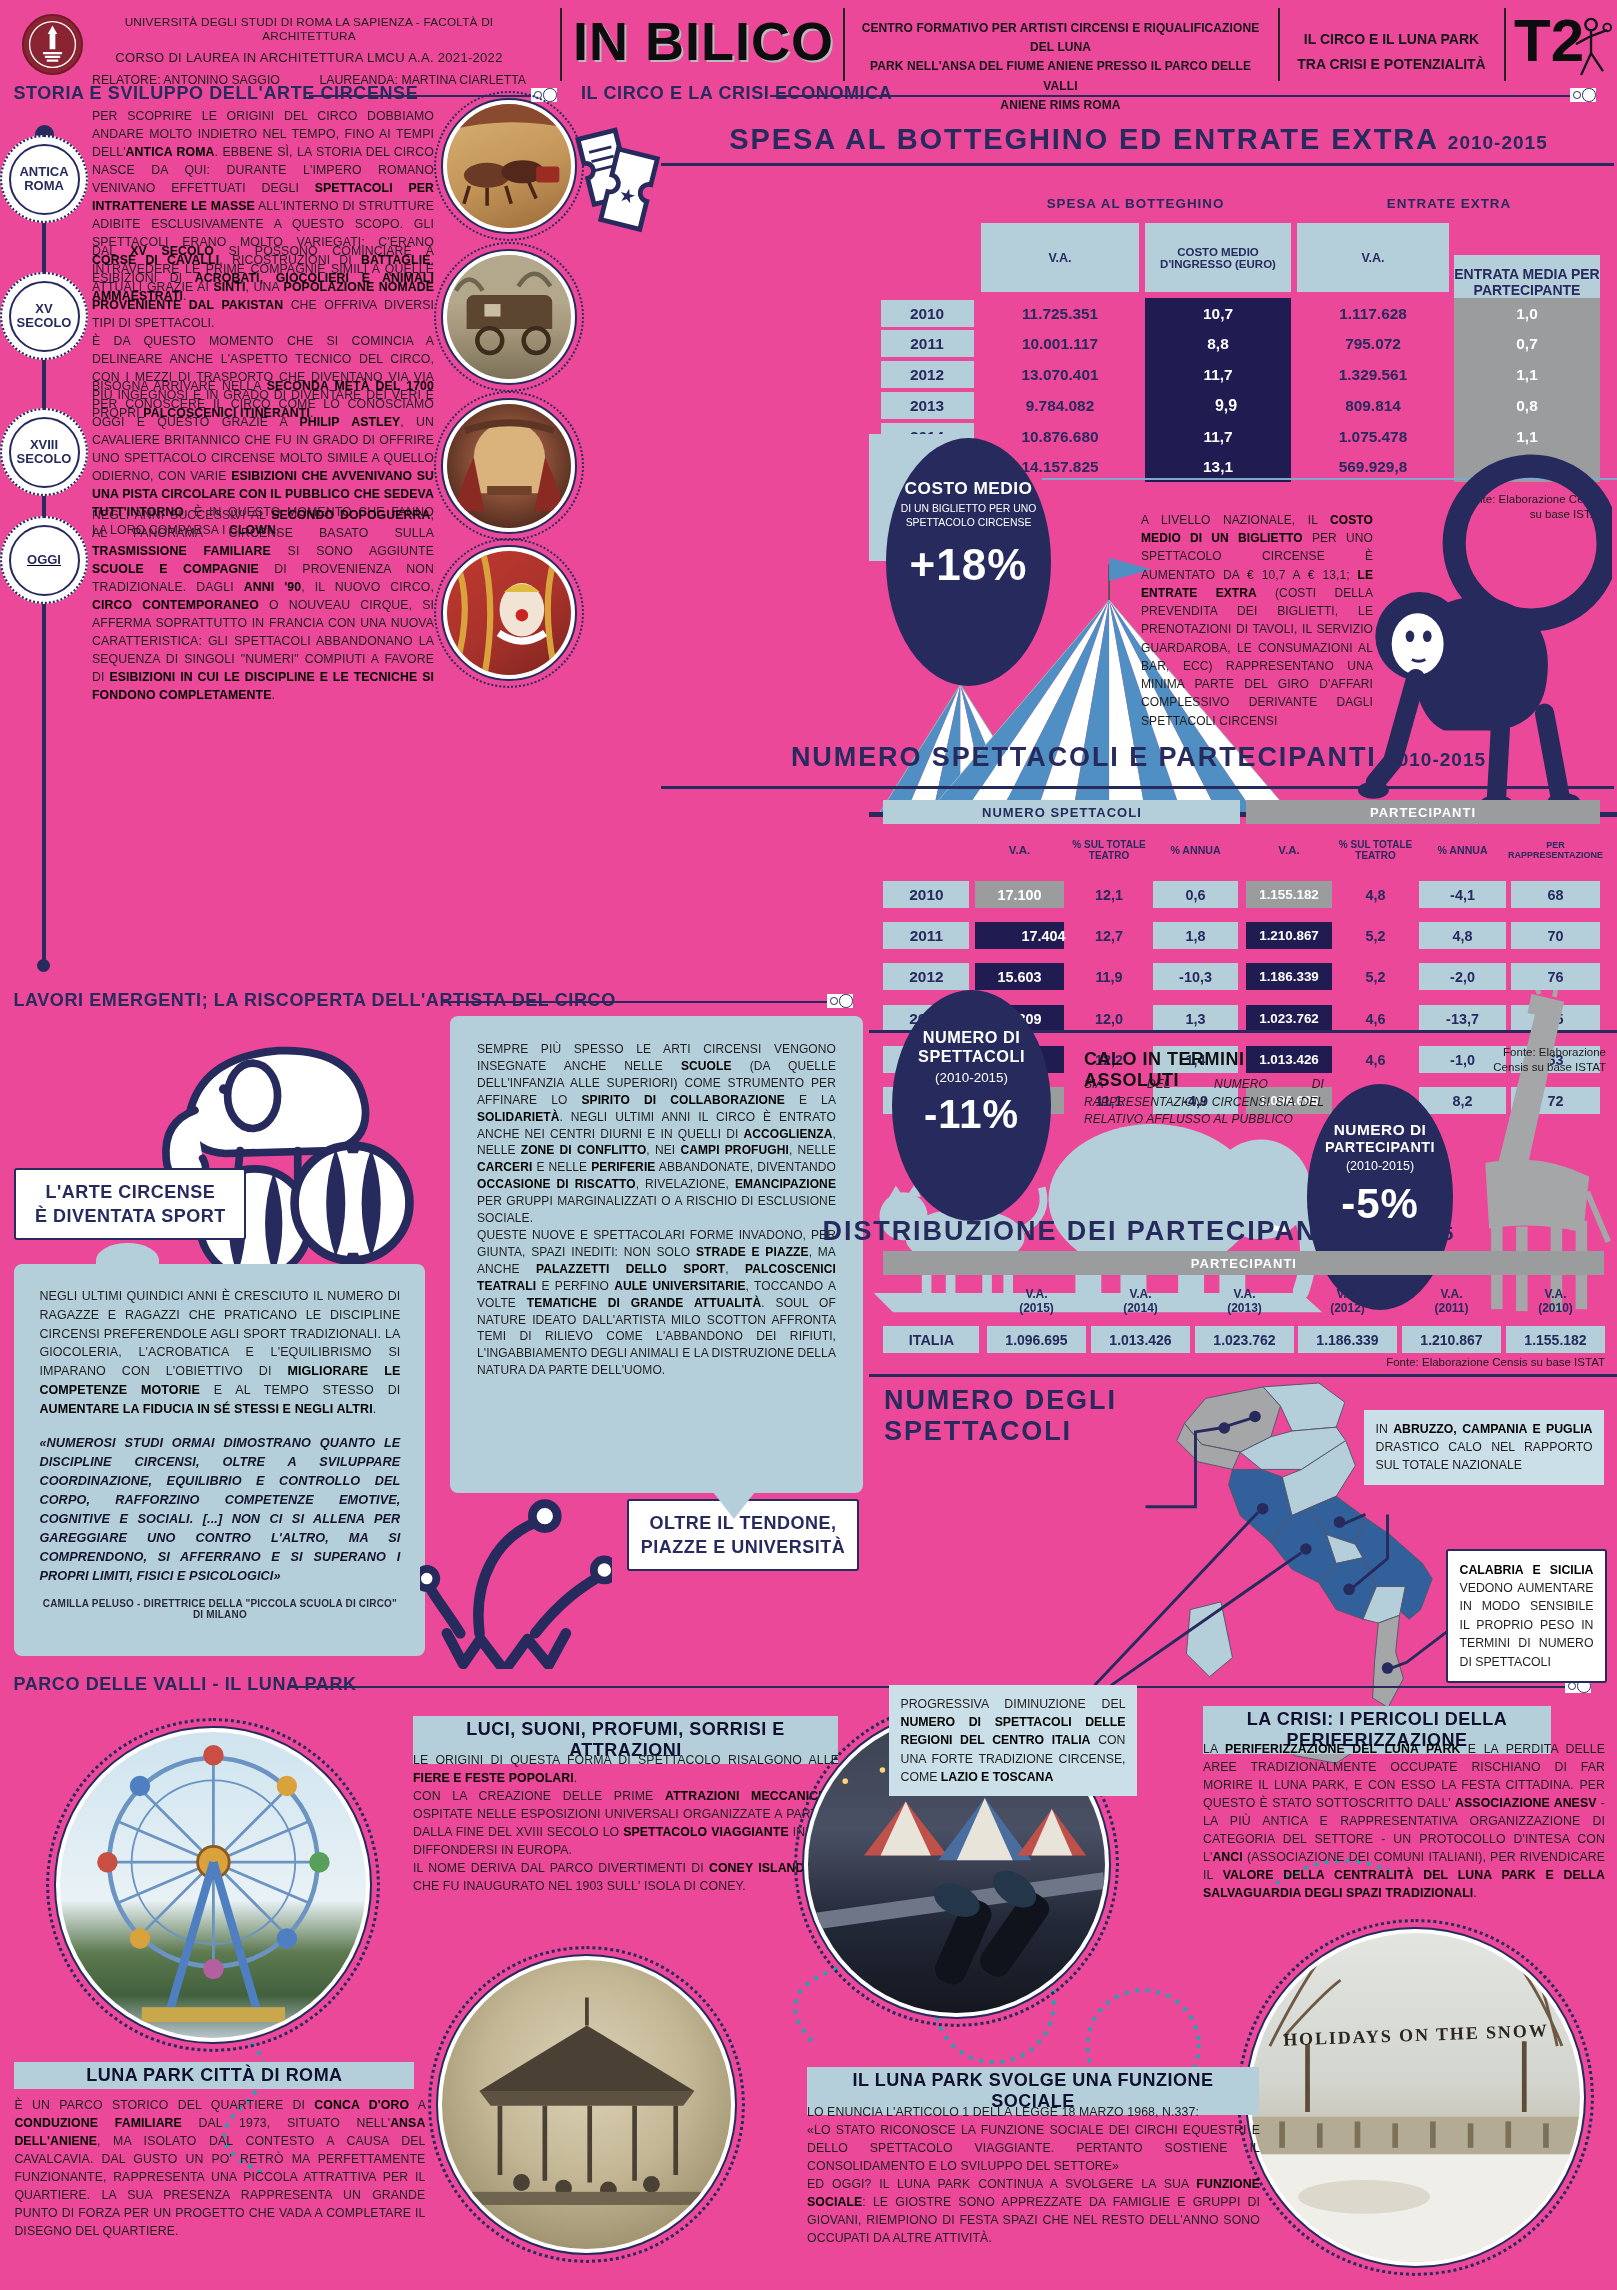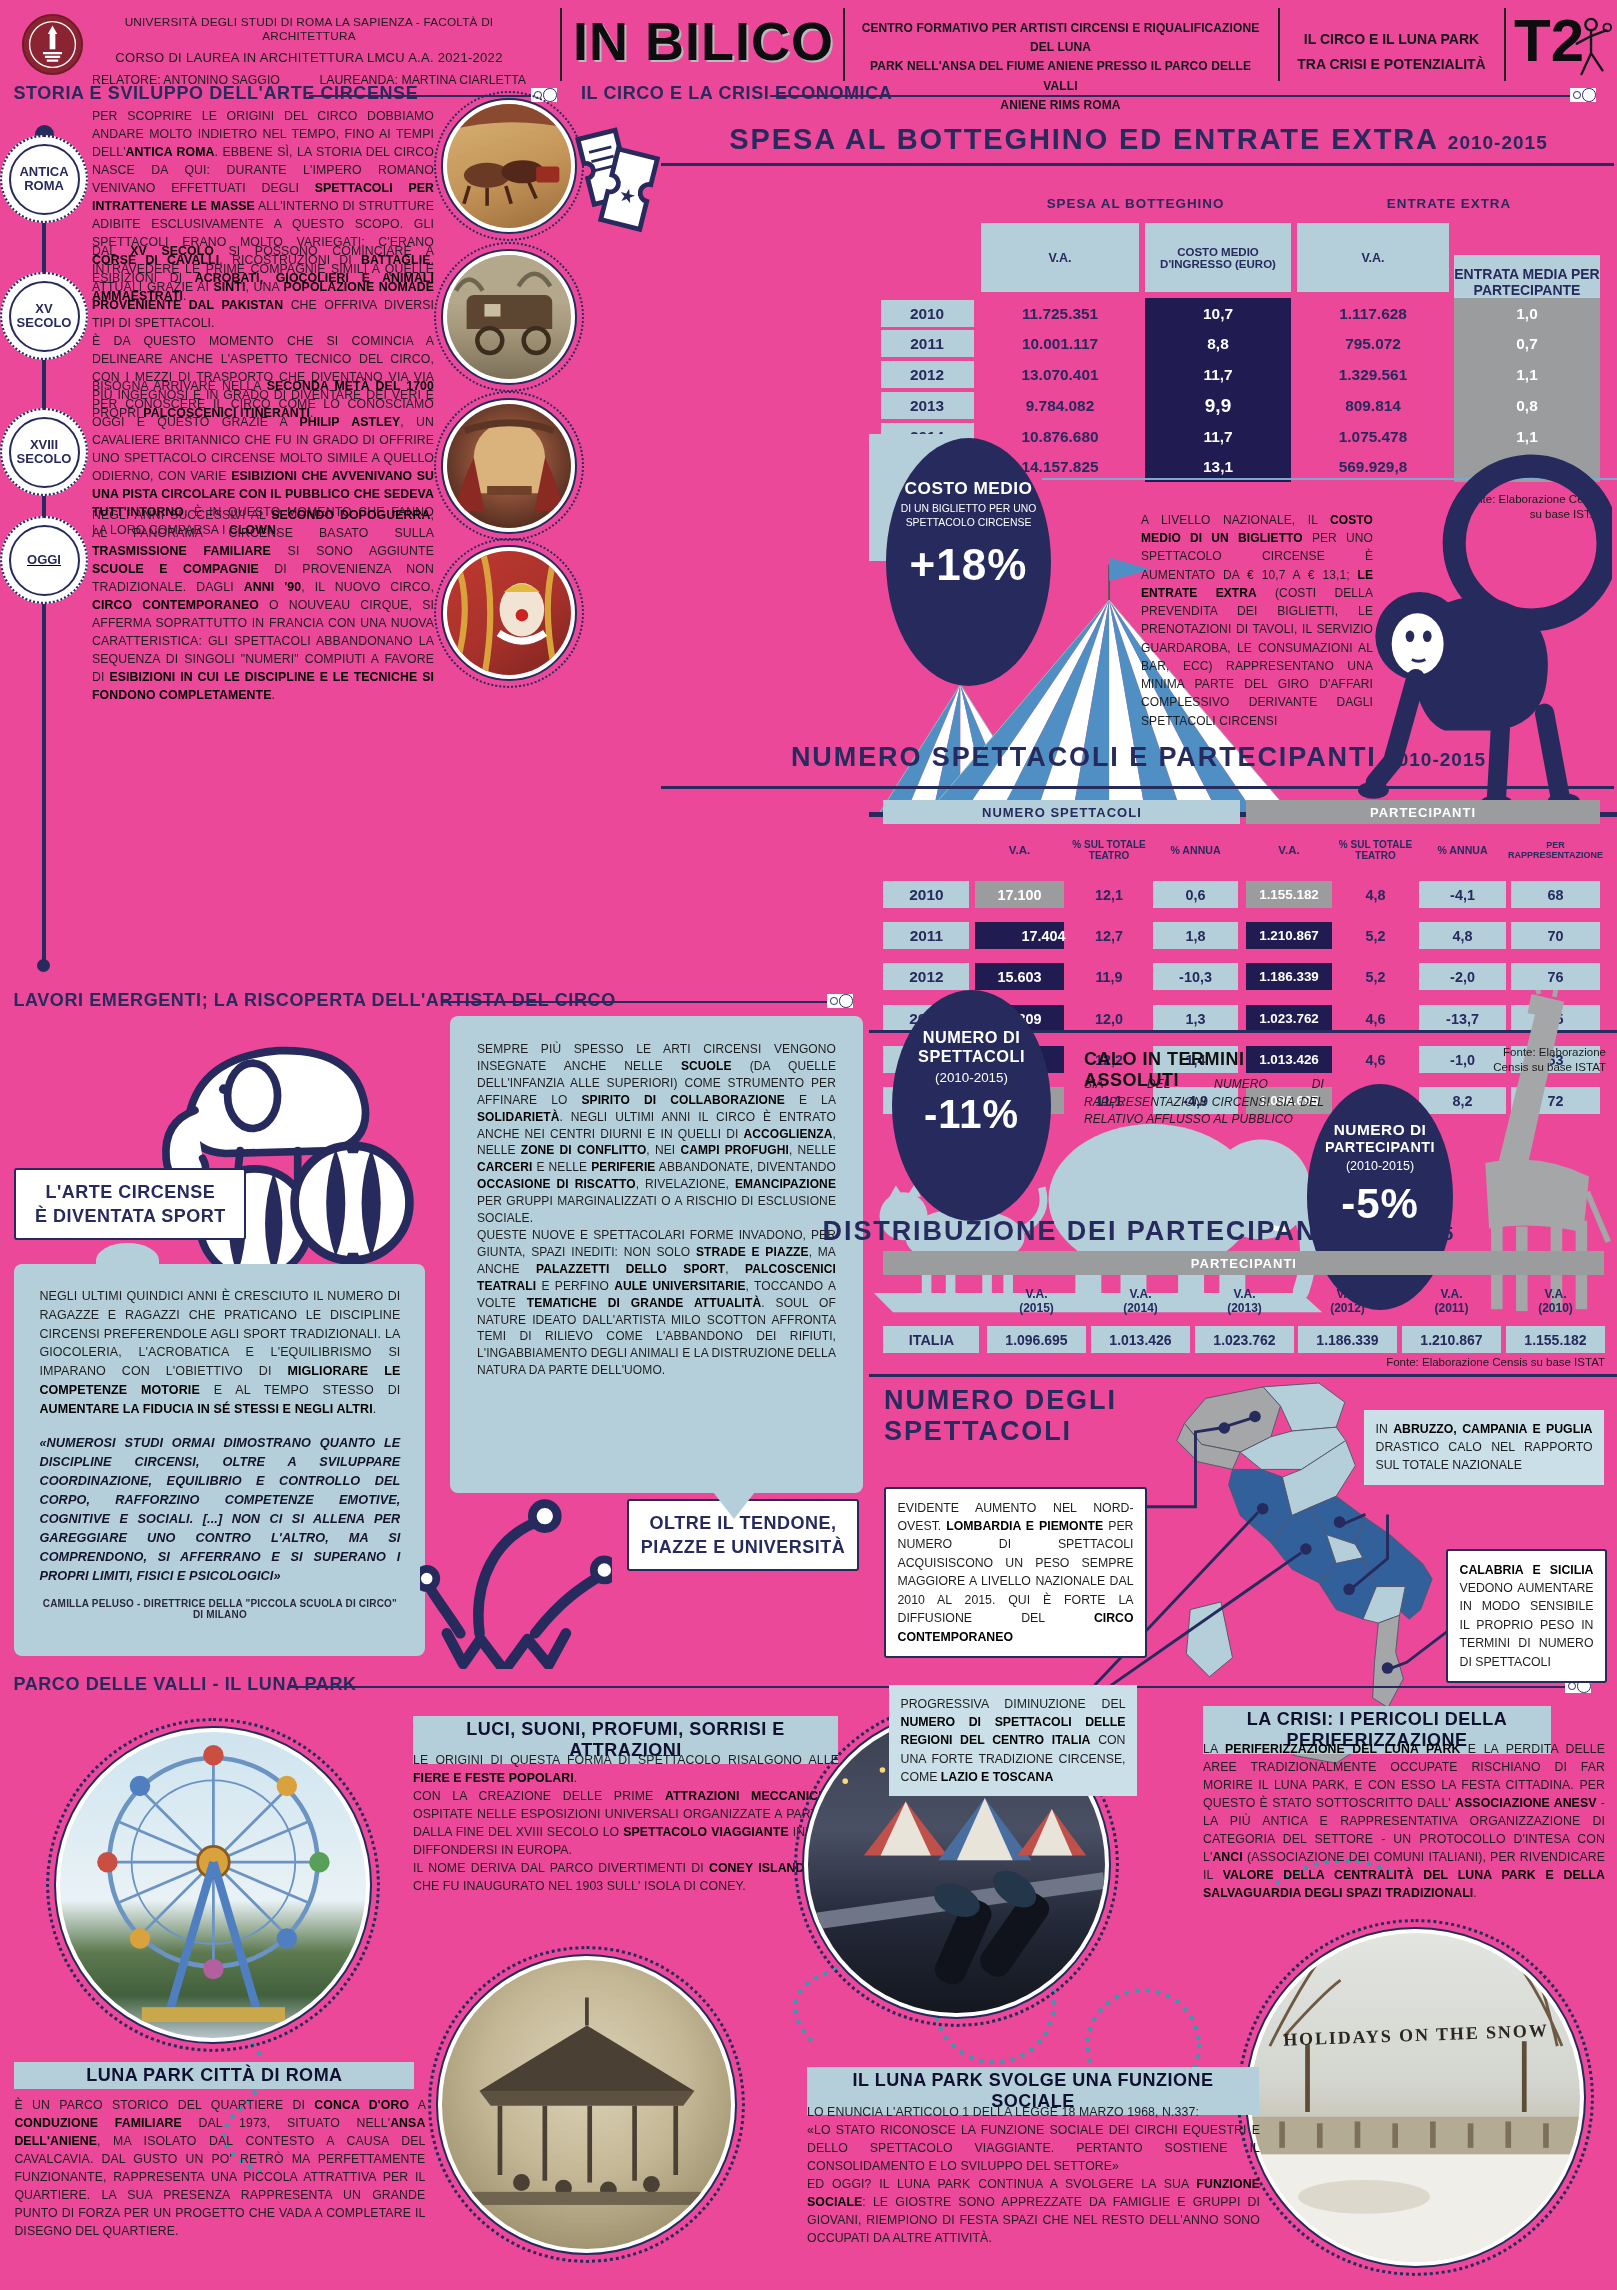--- a/index.html
+++ b/index.html
@@ -221,21 +221,21 @@
       <div class="cell" style="left:585px;top:138px;width:146px;height:27px;font-size:15.4px;color:#fff;">0,7</div>
 
       <div class="cell lb" style="left:11.5px;top:169px;width:93px;height:27px;font-size:15.4px;">2012</div>
       <div class="cell" style="left:112px;top:169px;width:158px;height:27px;font-size:15.4px;">13.070.401</div>
       <div class="cell" style="left:276px;top:169px;width:146px;height:27px;font-size:15.4px;color:#fff;">11,7</div>
       <div class="cell" style="left:428px;top:169px;width:152px;height:27px;font-size:15.4px;">1.329.561</div>
       <div class="cell" style="left:585px;top:169px;width:146px;height:27px;font-size:15.4px;color:#fff;">1,1</div>
 
       <div class="cell lb" style="left:11.5px;top:200px;width:93px;height:27px;font-size:15.4px;">2013</div>
       <div class="cell" style="left:112px;top:200px;width:158px;height:27px;font-size:15.4px;">9.784.082</div>
-      <div class="cell" style="left:276px;top:200px;width:146px;height:27px;font-size:19px;color:#fff;">9,9</div>
+      <div class="cell" style="left:284px;top:200px;width:146px;height:27px;font-size:16px;color:#fff;">9,9</div>
       <div class="cell" style="left:428px;top:200px;width:152px;height:27px;font-size:15.4px;">809.814</div>
       <div class="cell" style="left:585px;top:200px;width:146px;height:27px;font-size:15.4px;color:#fff;">0,8</div>
 
       <div class="cell lb" style="left:11.5px;top:231px;width:93px;height:27px;font-size:15.4px;">2014</div>
       <div class="cell" style="left:112px;top:231px;width:158px;height:27px;font-size:15.4px;">10.876.680</div>
       <div class="cell" style="left:276px;top:231px;width:146px;height:27px;font-size:15.4px;color:#fff;">11,7</div>
       <div class="cell" style="left:428px;top:231px;width:152px;height:27px;font-size:15.4px;">1.075.478</div>
       <div class="cell" style="left:585px;top:231px;width:146px;height:27px;font-size:15.4px;color:#fff;">1,1</div>
 
       <div class="cell lb" style="left:11.5px;top:261px;width:93px;height:27px;font-size:15.4px;">2015</div>
@@ -504,21 +504,20 @@
         <circle cx="402" cy="44" r="6"></circle>
       <circle cx="410" cy="140" r="6"></circle>
         <circle cx="455" cy="182" r="6"></circle>
       <circle cx="490" cy="154" r="6"></circle>
         <circle cx="500" cy="224" r="6"></circle>
       <circle cx="540" cy="306" r="6"></circle>
         <circle cx="484" cy="383" r="6"></circle>
     </g>
   </svg>
 
-  <div class="abs wbox callout" style="left:884px;top:1487px;width:263px;z-index:3;">EVIDENTE AUMENTO NEL NORD-OVEST. <b>LOMBARDIA E PIEMONTE</b> PER NUMERO DI SPETTACOLI ACQUISISCONO UN PESO SEMPRE MAGGIORE A LIVELLO NAZIONALE DAL 2010 AL 2015. QUI È FORTE LA DIFFUSIONE DEL <b>CIRCO CONTEMPORANEO</b></div>
   <div class="abs callout" style="left:1364px;top:1410px;width:240px;background:var(--lblue2);z-index:3;">IN <b>ABRUZZO, CAMPANIA E PUGLIA</b> DRASTICO CALO NEL RAPPORTO SUL TOTALE NAZIONALE</div>
   <div class="abs wbox callout" style="left:1446px;top:1549px;width:161px;z-index:3;"><b>CALABRIA E SICILIA</b> VEDONO AUMENTARE IN MODO SENSIBILE IL PROPRIO PESO IN TERMINI DI NUMERO DI SPETTACOLI</div>
   <div class="abs callout" style="left:889px;top:1685px;width:248px;background:var(--lblue2);z-index:3;">PROGRESSIVA DIMINUZIONE DEL <b>NUMERO DI SPETTACOLI DELLE REGIONI DEL CENTRO ITALIA</b> CON UNA FORTE TRADIZIONE CIRCENSE, COME <b>LAZIO E TOSCANA</b></div>
 
   <div class="abs sec-head" style="left:13.4px;top:990px;">LAVORI EMERGENTI; LA RISCOPERTA DELL'ARTISTA DEL CIRCO</div>
   <div class="abs rule" style="left:442px;top:1001px;width:407px;">
     <span class="motif">
         <i class="o1"></i>
         <i class="o2"></i>
       </span>

